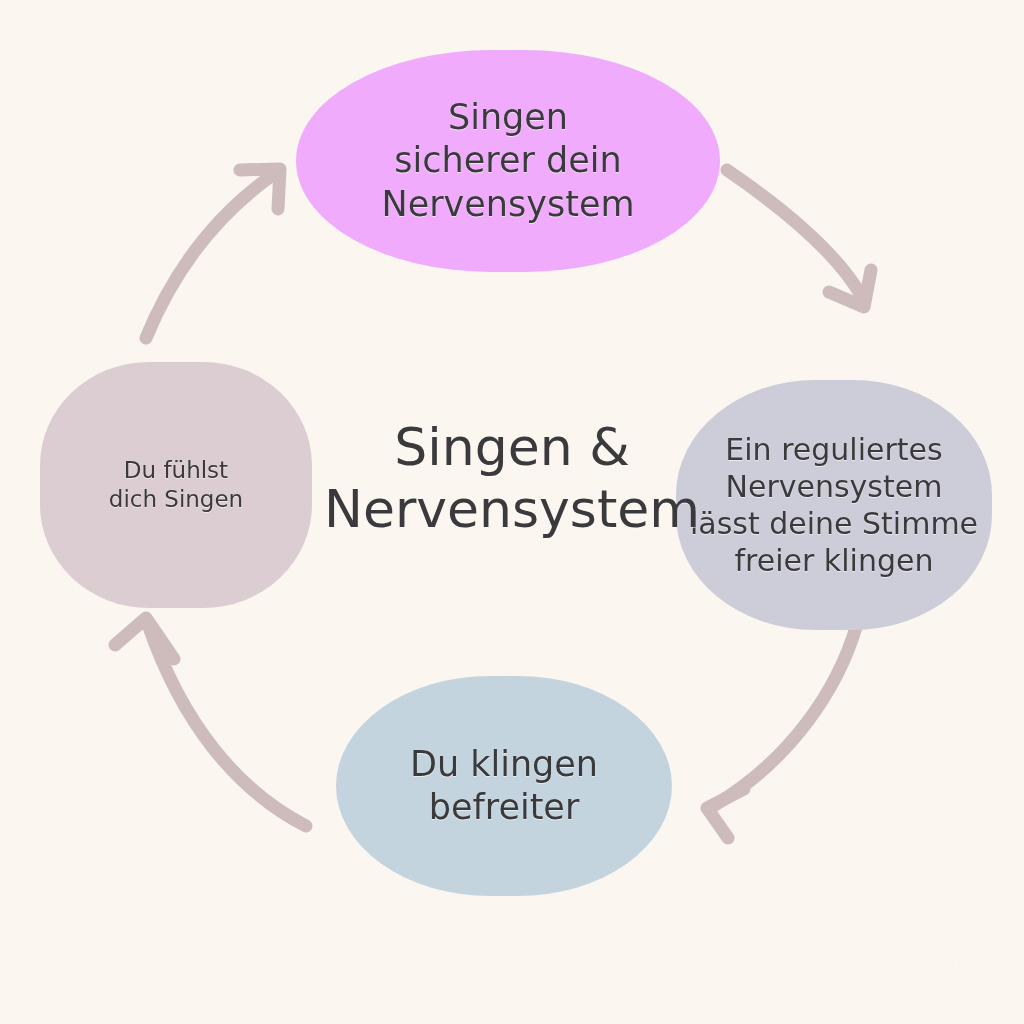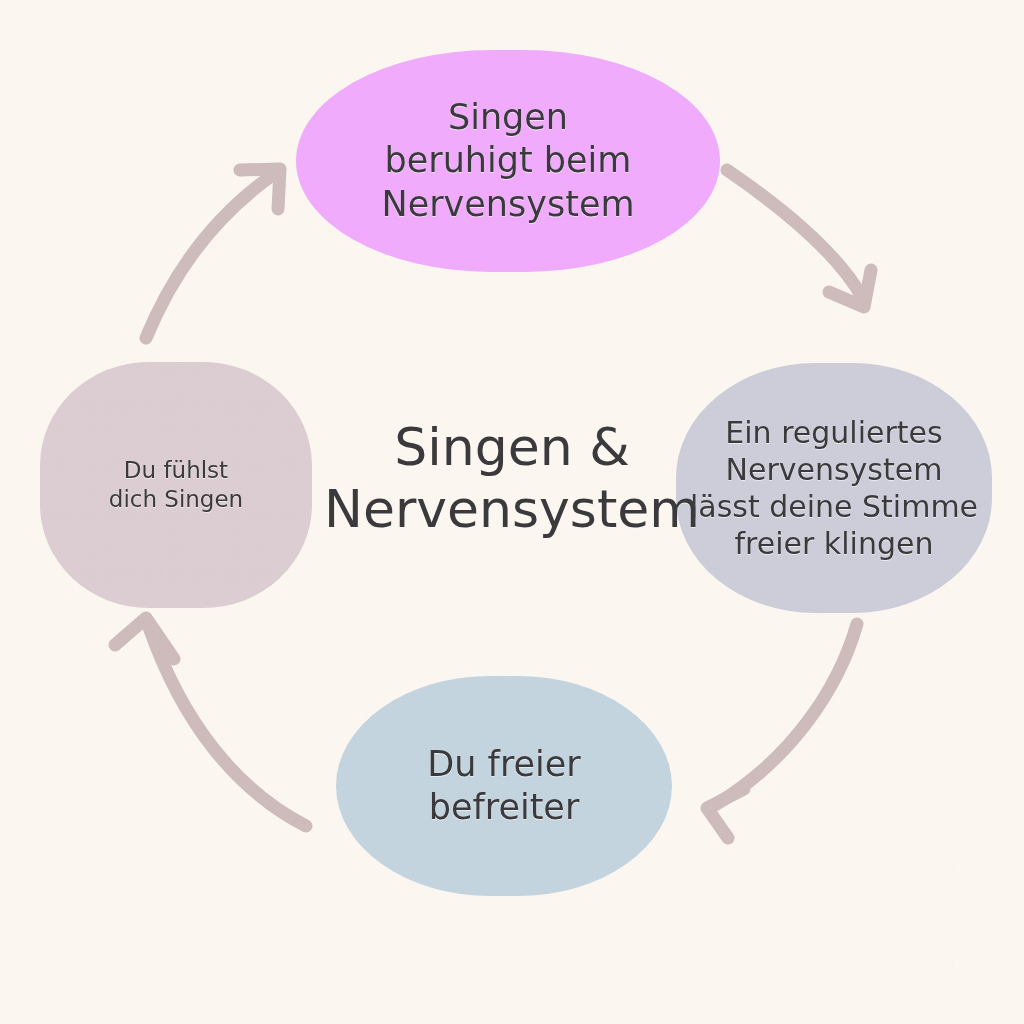--- a/index.html
+++ b/index.html
@@ -72,21 +72,21 @@
     width: 424px;
     height: 222px;
     background: #f0abfc;
     border-radius: 46% 46% 46% 46% / 50% 50% 50% 50%;
   }
   #node-top .node-label { font-size: 35px; }
 
   
   #node-right {
     left: 676px;
-    top: 363px;
+    top: 380px;
     width: 316px;
     height: 250px;
     background: #cdccd9;
     border-radius: 44% 44% 44% 44% / 46% 46% 46% 46%;
   }
   #node-right .node-label { font-size: 30px; }
 
   
   #node-bottom {
     left: 336px;
@@ -157,37 +157,37 @@
       <g>
         <path d="M 146 338 C 172 275 214 215 277 172"></path>
         <path d="M 240 170 L 280 169 L 278 209"></path>
       </g>
     </g>
   </svg>
 
   <div class="node" id="node-top">
     <div class="node-label">
       <div>Singen</div>
-      <div>beruhigt beim</div>
+      <div>sicherer dein</div>
       <div>Nervensystem</div>
     </div>
   </div>
 
   <div class="node" id="node-right">
     <div class="node-label">
       <div>Ein reguliertes</div>
       <div>Nervensystem</div>
       <div>lässt deine Stimme</div>
       <div>freier klingen</div>
     </div>
   </div>
 
   <div class="node" id="node-bottom">
     <div class="node-label">
-      <div>Du freier</div>
+      <div>Du klingen</div>
       <div>befreiter</div>
     </div>
   </div>
 
   <div class="node" id="node-left">
     <div class="node-label">
       <div>Du fühlst</div>
       <div>dich Singen</div>
     </div>
   </div>

